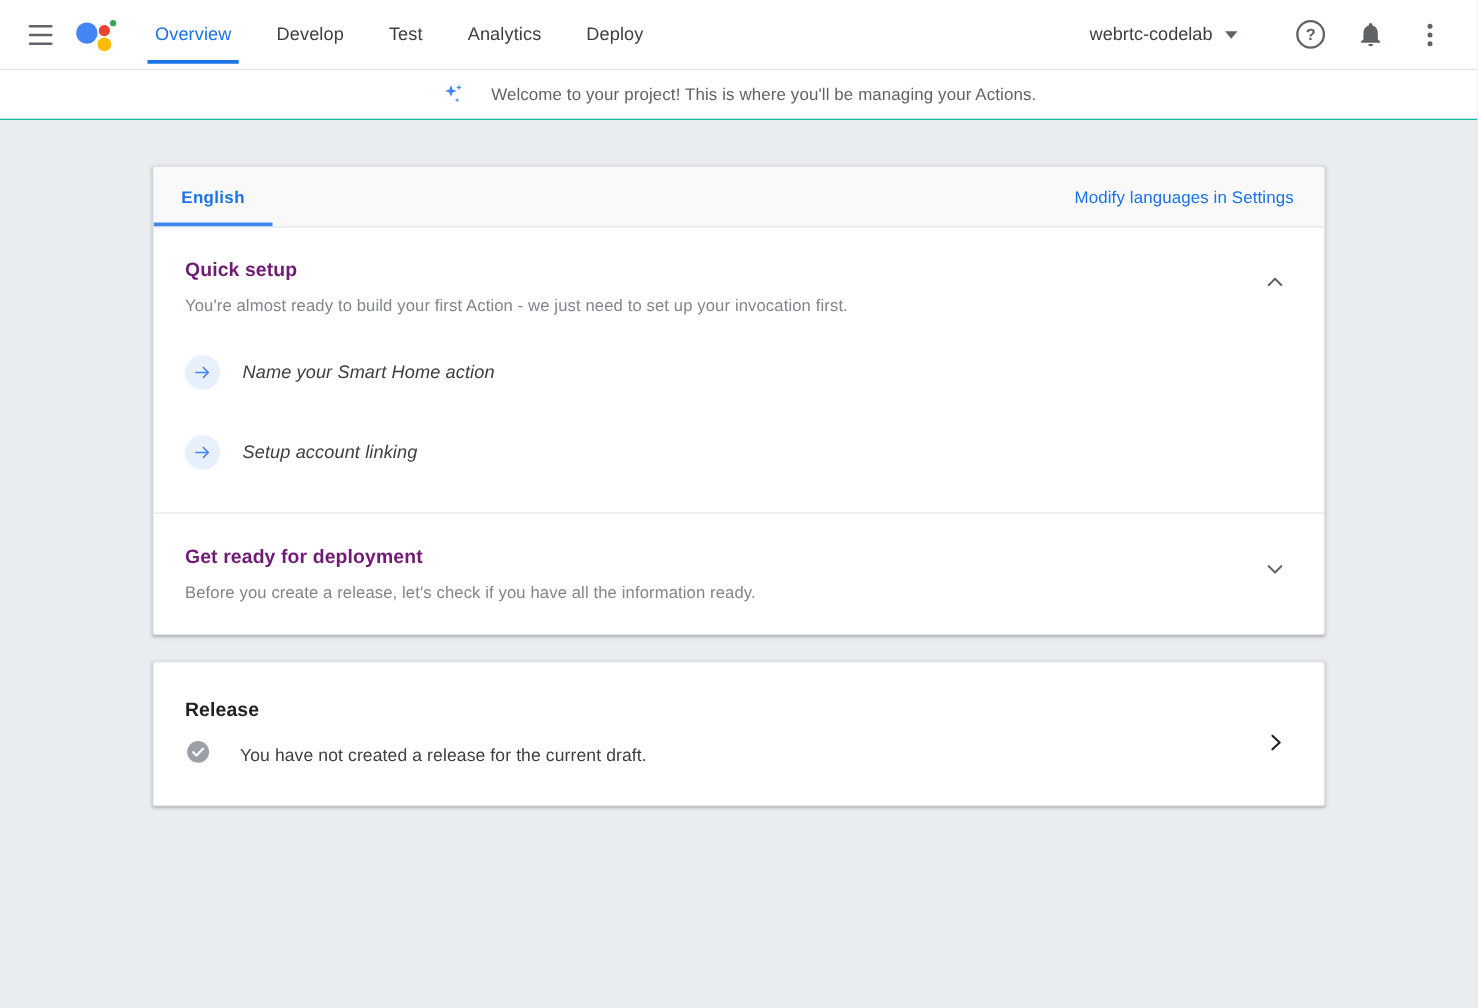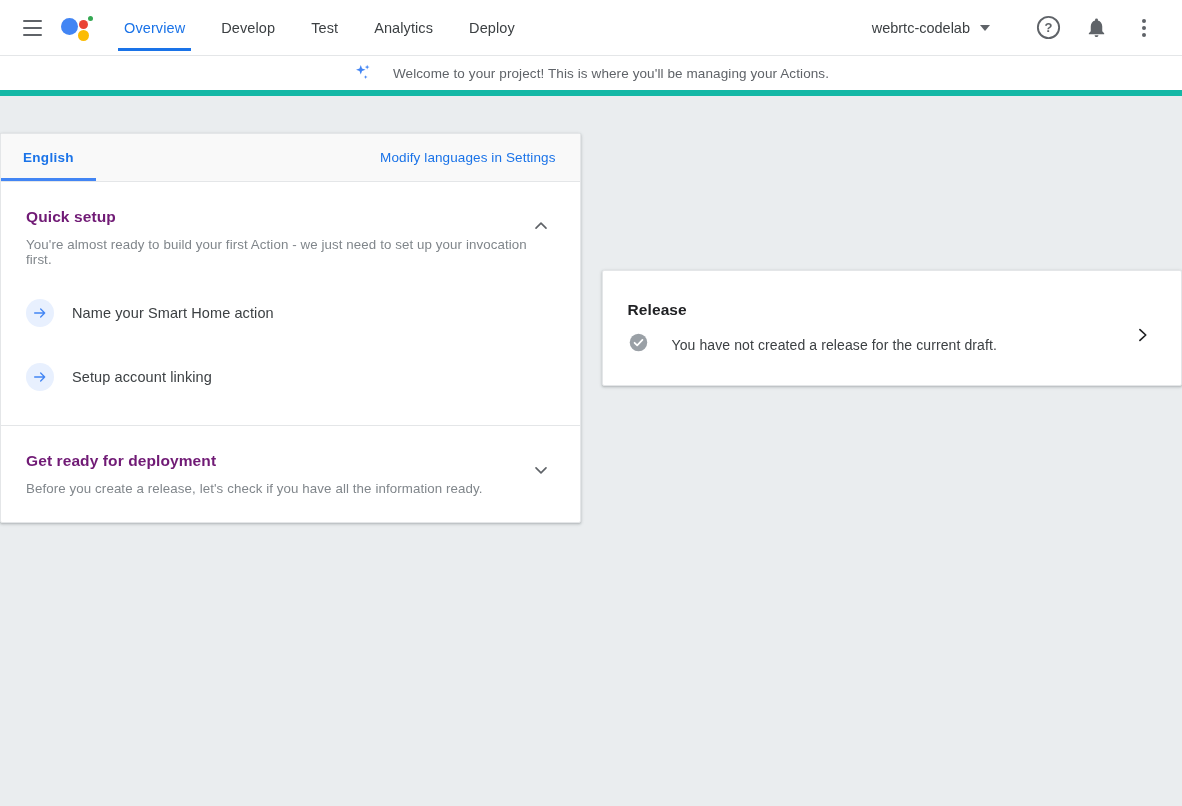--- a/index.html
+++ b/index.html
@@ -126,33 +126,34 @@
   .kebab i { display: block; width: 4px; height: 4px; border-radius: 50%; background: #5f6368; }
 
   
   .welcome {
     height: 40px;
     background: #ffffff;
     display: flex;
     align-items: center;
     justify-content: center;
     gap: 20px;
-    border-bottom: 6px solid #14b8a6;
+    border-bottom: 1px solid #14b8a6;
   }
   .welcome-text {
     font-size: 13.5px;
     color: #5f6368;
     letter-spacing: .1px;
   }
   .sparkle { width: 20px; height: 20px; display: block; }
 
   
   .content {
     padding: 37px 0 0 0;
     display: flex;
+    flex-direction: column;
     align-items: center;
     gap: 21px;
   }
   .card {
     width: 938px;
     background: #ffffff;
     border: 1px solid #e4e6e8;
     border-radius: 2px;
     box-shadow: 0 1px 2px rgba(60,64,67,.22), 0 1px 3px 1px rgba(60,64,67,.10);
   }
@@ -216,21 +217,21 @@
   .chevron-btn {
     position: absolute;
     right: 21px;
     top: 26px;
     width: 36px; height: 36px;
     display: flex; align-items: center; justify-content: center;
     cursor: pointer;
   }
 
   
-  .tasks { margin-top: 24px; }
+  .tasks { margin-top: 24px; font-style: italic; }
   .task {
     display: flex;
     align-items: center;
     gap: 18px;
     padding: 8px 0;
     margin-bottom: 20px;
     cursor: pointer;
   }
   .task:last-child { margin-bottom: 0; }
   .task-icon {

